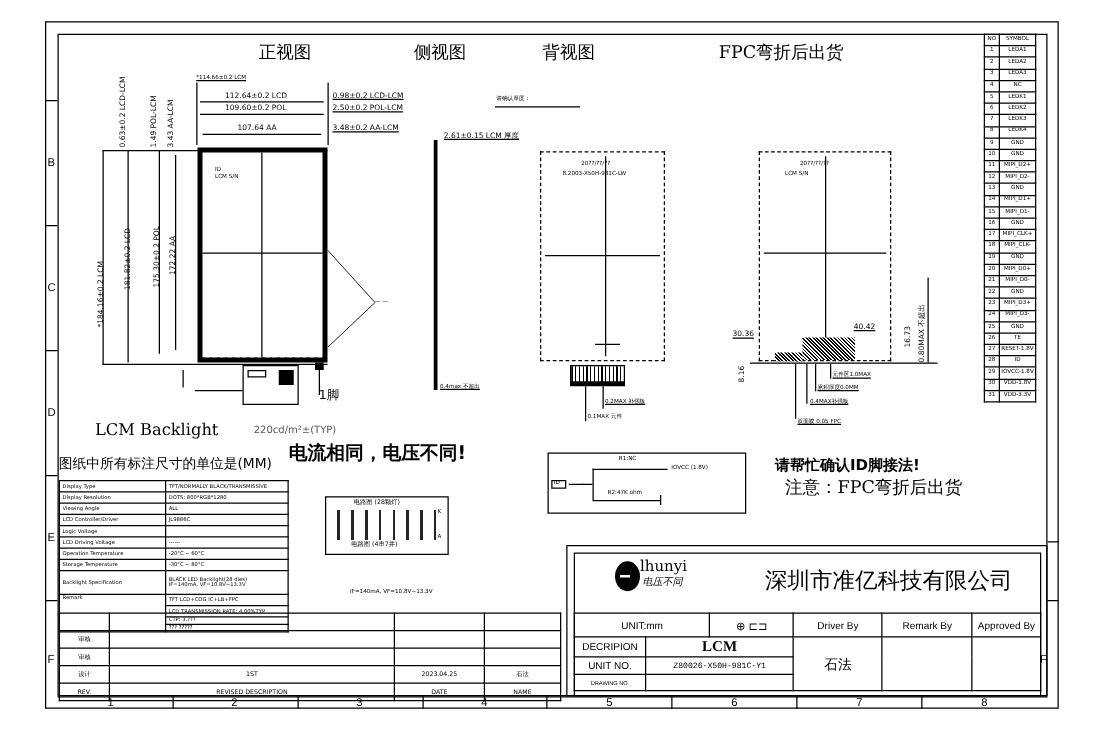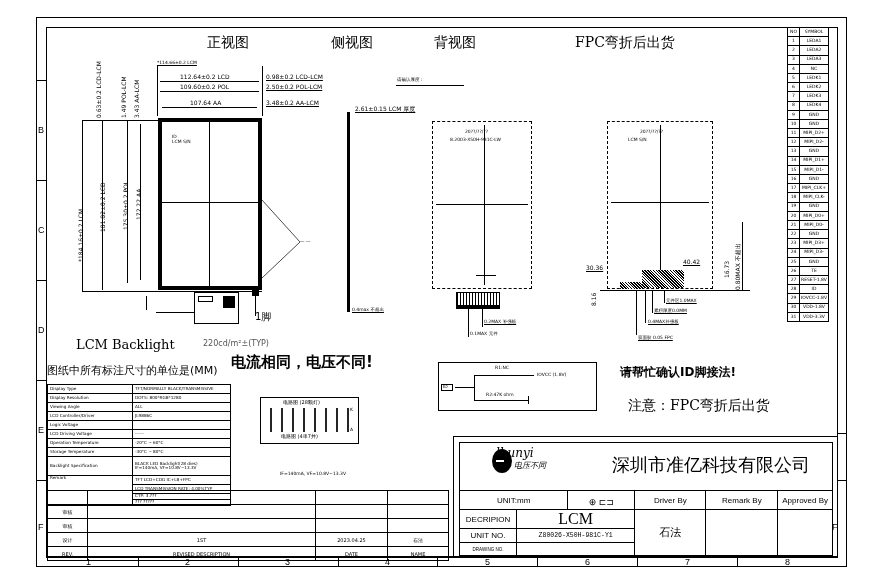--- a/index.html
+++ b/index.html
@@ -293,21 +293,21 @@
         <td>VDD-3.3V</td>
       </tr>
   </tbody>
 </table>
 
 <div class="t" style="left:76px;top:338px;font-size:13px;font-family:'DejaVu Serif',serif;">LCM Backlight</div>
 <div class="t" style="left:203px;top:340px;font-size:8px;color:#555;">220cd/m²±(TYP)</div>
 <div class="t" style="left:47px;top:365px;font-size:11px;">图纸中所有标注尺寸的单位是(MM)</div>
 <div class="t" style="left:231px;top:355px;font-size:15px;font-weight:bold;">电流相同，电压不同!</div>
 <div class="t" style="left:620px;top:366px;font-size:12px;font-weight:bold;">请帮忙确认ID脚接法!</div>
-<div class="t" style="left:628px;top:398px;font-size:14px;font-family:'DejaVu Serif',serif;">注意：FPC弯折后出货</div>
+<div class="t" style="left:628px;top:383px;font-size:14px;font-family:'DejaVu Serif',serif;">注意：FPC弯折后出货</div>
 
 <table class="spec-table">
   <tbody>
     <tr>
         <td class="k">Display Type</td>
         <td>TFT/NORMALLY BLACK/TRANSMISSIVE</td>
       </tr>
     <tr>
         <td class="k">Display Resolution</td>
         <td>DOTS: 800*RGB*1280</td>
@@ -376,36 +376,36 @@
 <div class="line" style="left:528px;top:396px;width:1px;height:8px;"></div>
 <div class="t tiny" style="left:495px;top:366px;">R1:NC</div>
 <div class="t tiny" style="left:537px;top:373px;">IOVCC (1.8V)</div>
 <div class="t tiny" style="left:486px;top:393px;">R2:47K ohm</div>
 
 <div class="box" style="left:453px;top:436px;width:385px;height:121px;"></div>
 <div class="box" style="left:459px;top:442px;width:374px;height:115px;"></div>
 <div class="abs" style="left:492px;top:449px;width:20px;height:24px;border-radius:50%;background:#000;">
   <div style="position:absolute;left:4px;top:11px;width:8px;height:2px;background:#fff;"></div>
 </div>
-<div class="t" style="left:496px;top:447px;font-size:12px;font-style:italic;font-family:'DejaVu Serif',serif;">lhunyi</div>
+<div class="t" style="left:512px;top:447px;font-size:12px;font-family:'DejaVu Serif',serif;">lhunyi</div>
 <div class="t" style="left:514px;top:462px;font-size:8px;font-style:italic;">电压不同</div>
 <div class="t" style="left:612px;top:456px;font-size:18px;font-family:'DejaVu Serif',serif;">深圳市准亿科技有限公司</div>
 
 <table class="title-grid" style="left:459px;top:490px;width:374px;">
   <tbody>
     <tr style="height:18px;">
       <td colspan="2" style="width:100px;font-size:8px;">UNIT:mm</td>
       <td style="width:66px;"><span style="font-size:9px;">⊕ ⊏⊐</span></td>
       <td style="width:70px;font-size:8px;">Driver By</td>
       <td style="width:71px;font-size:8px;">Remark By</td>
       <td style="font-size:8px;">Approved By</td>
     </tr>
     <tr style="height:14px;">
       <td style="width:56px;font-size:8px;">DECRIPION</td>
-      <td colspan="2" style="font-size:16px;font-weight:normal;font-family:'Liberation Serif',serif;">LCM</td>
+      <td colspan="2" style="font-size:12px;font-weight:bold;font-family:'Liberation Serif',serif;">LCM</td>
       <td rowspan="3" style="font-size:11px;">石法</td>
       <td rowspan="3"></td>
       <td rowspan="3"></td>
     </tr>
     <tr style="height:14px;">
       <td style="font-size:8px;">UNIT NO.</td>
       <td colspan="2" style="font-size:6.5px;font-family:'Liberation Mono',monospace;">Z80026-X50H-981C-Y1</td>
     </tr>
     <tr style="height:13px;">
       <td style="font-size:4.5px;">DRAWING NO.</td>

